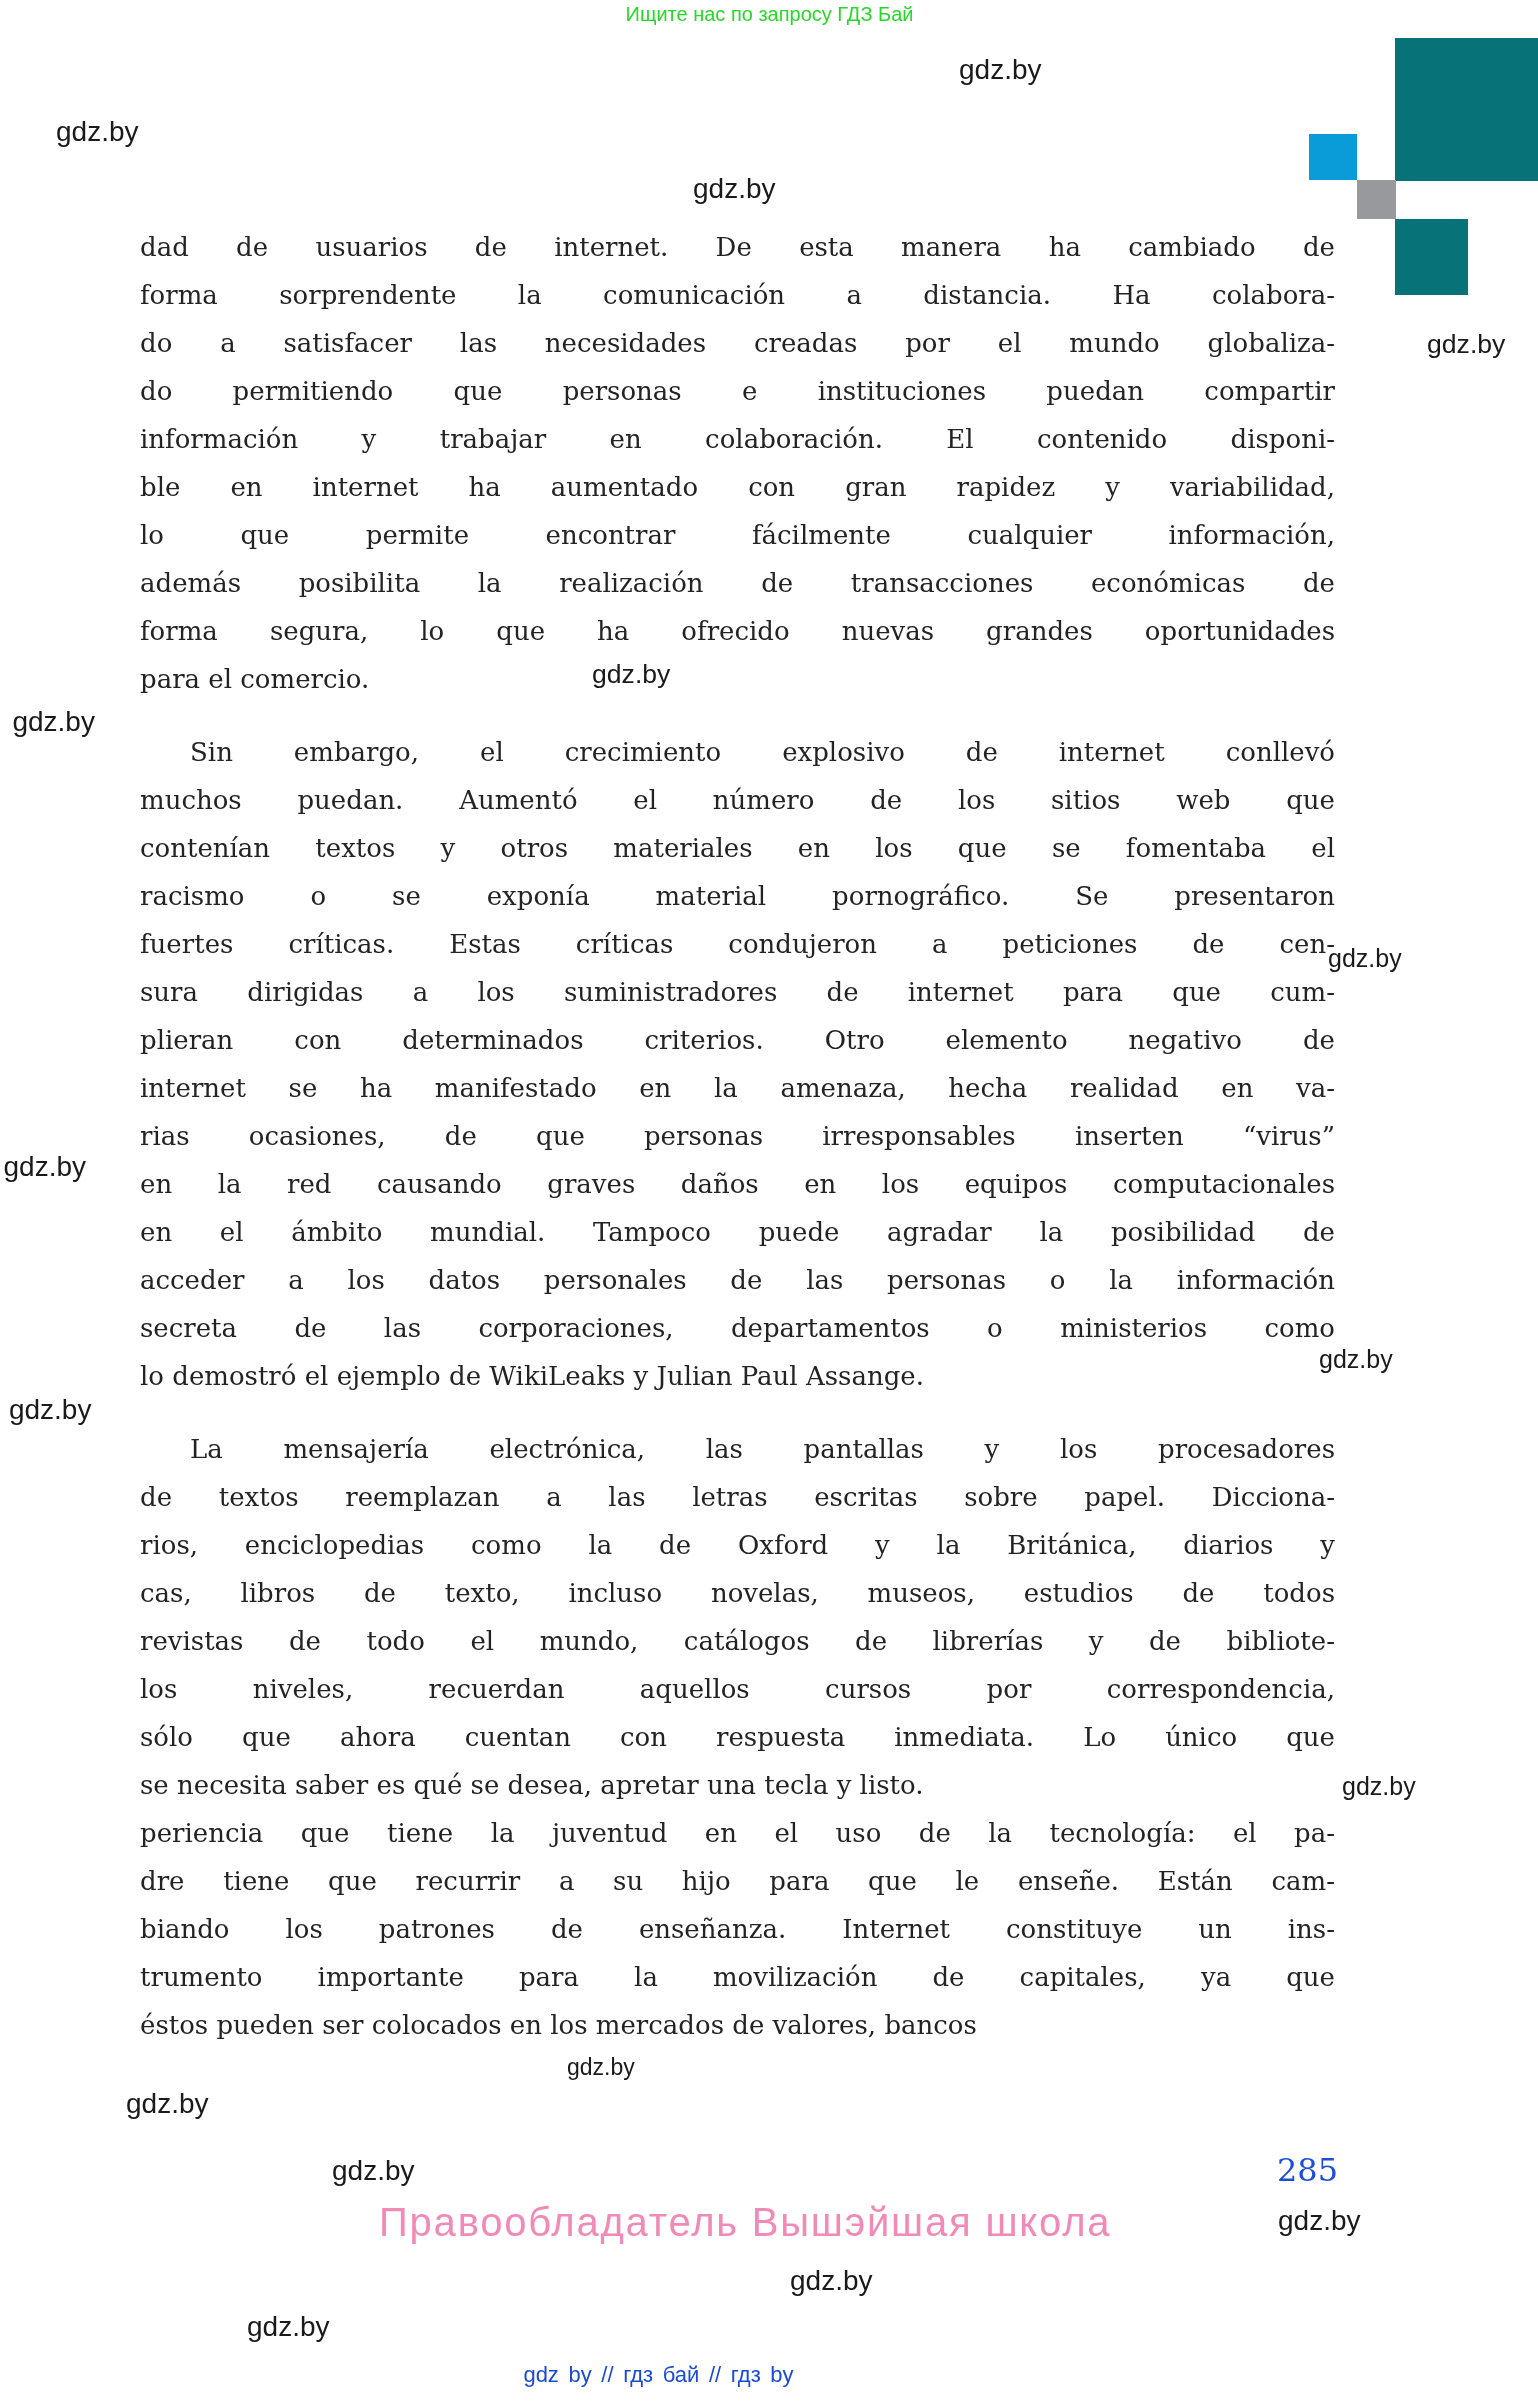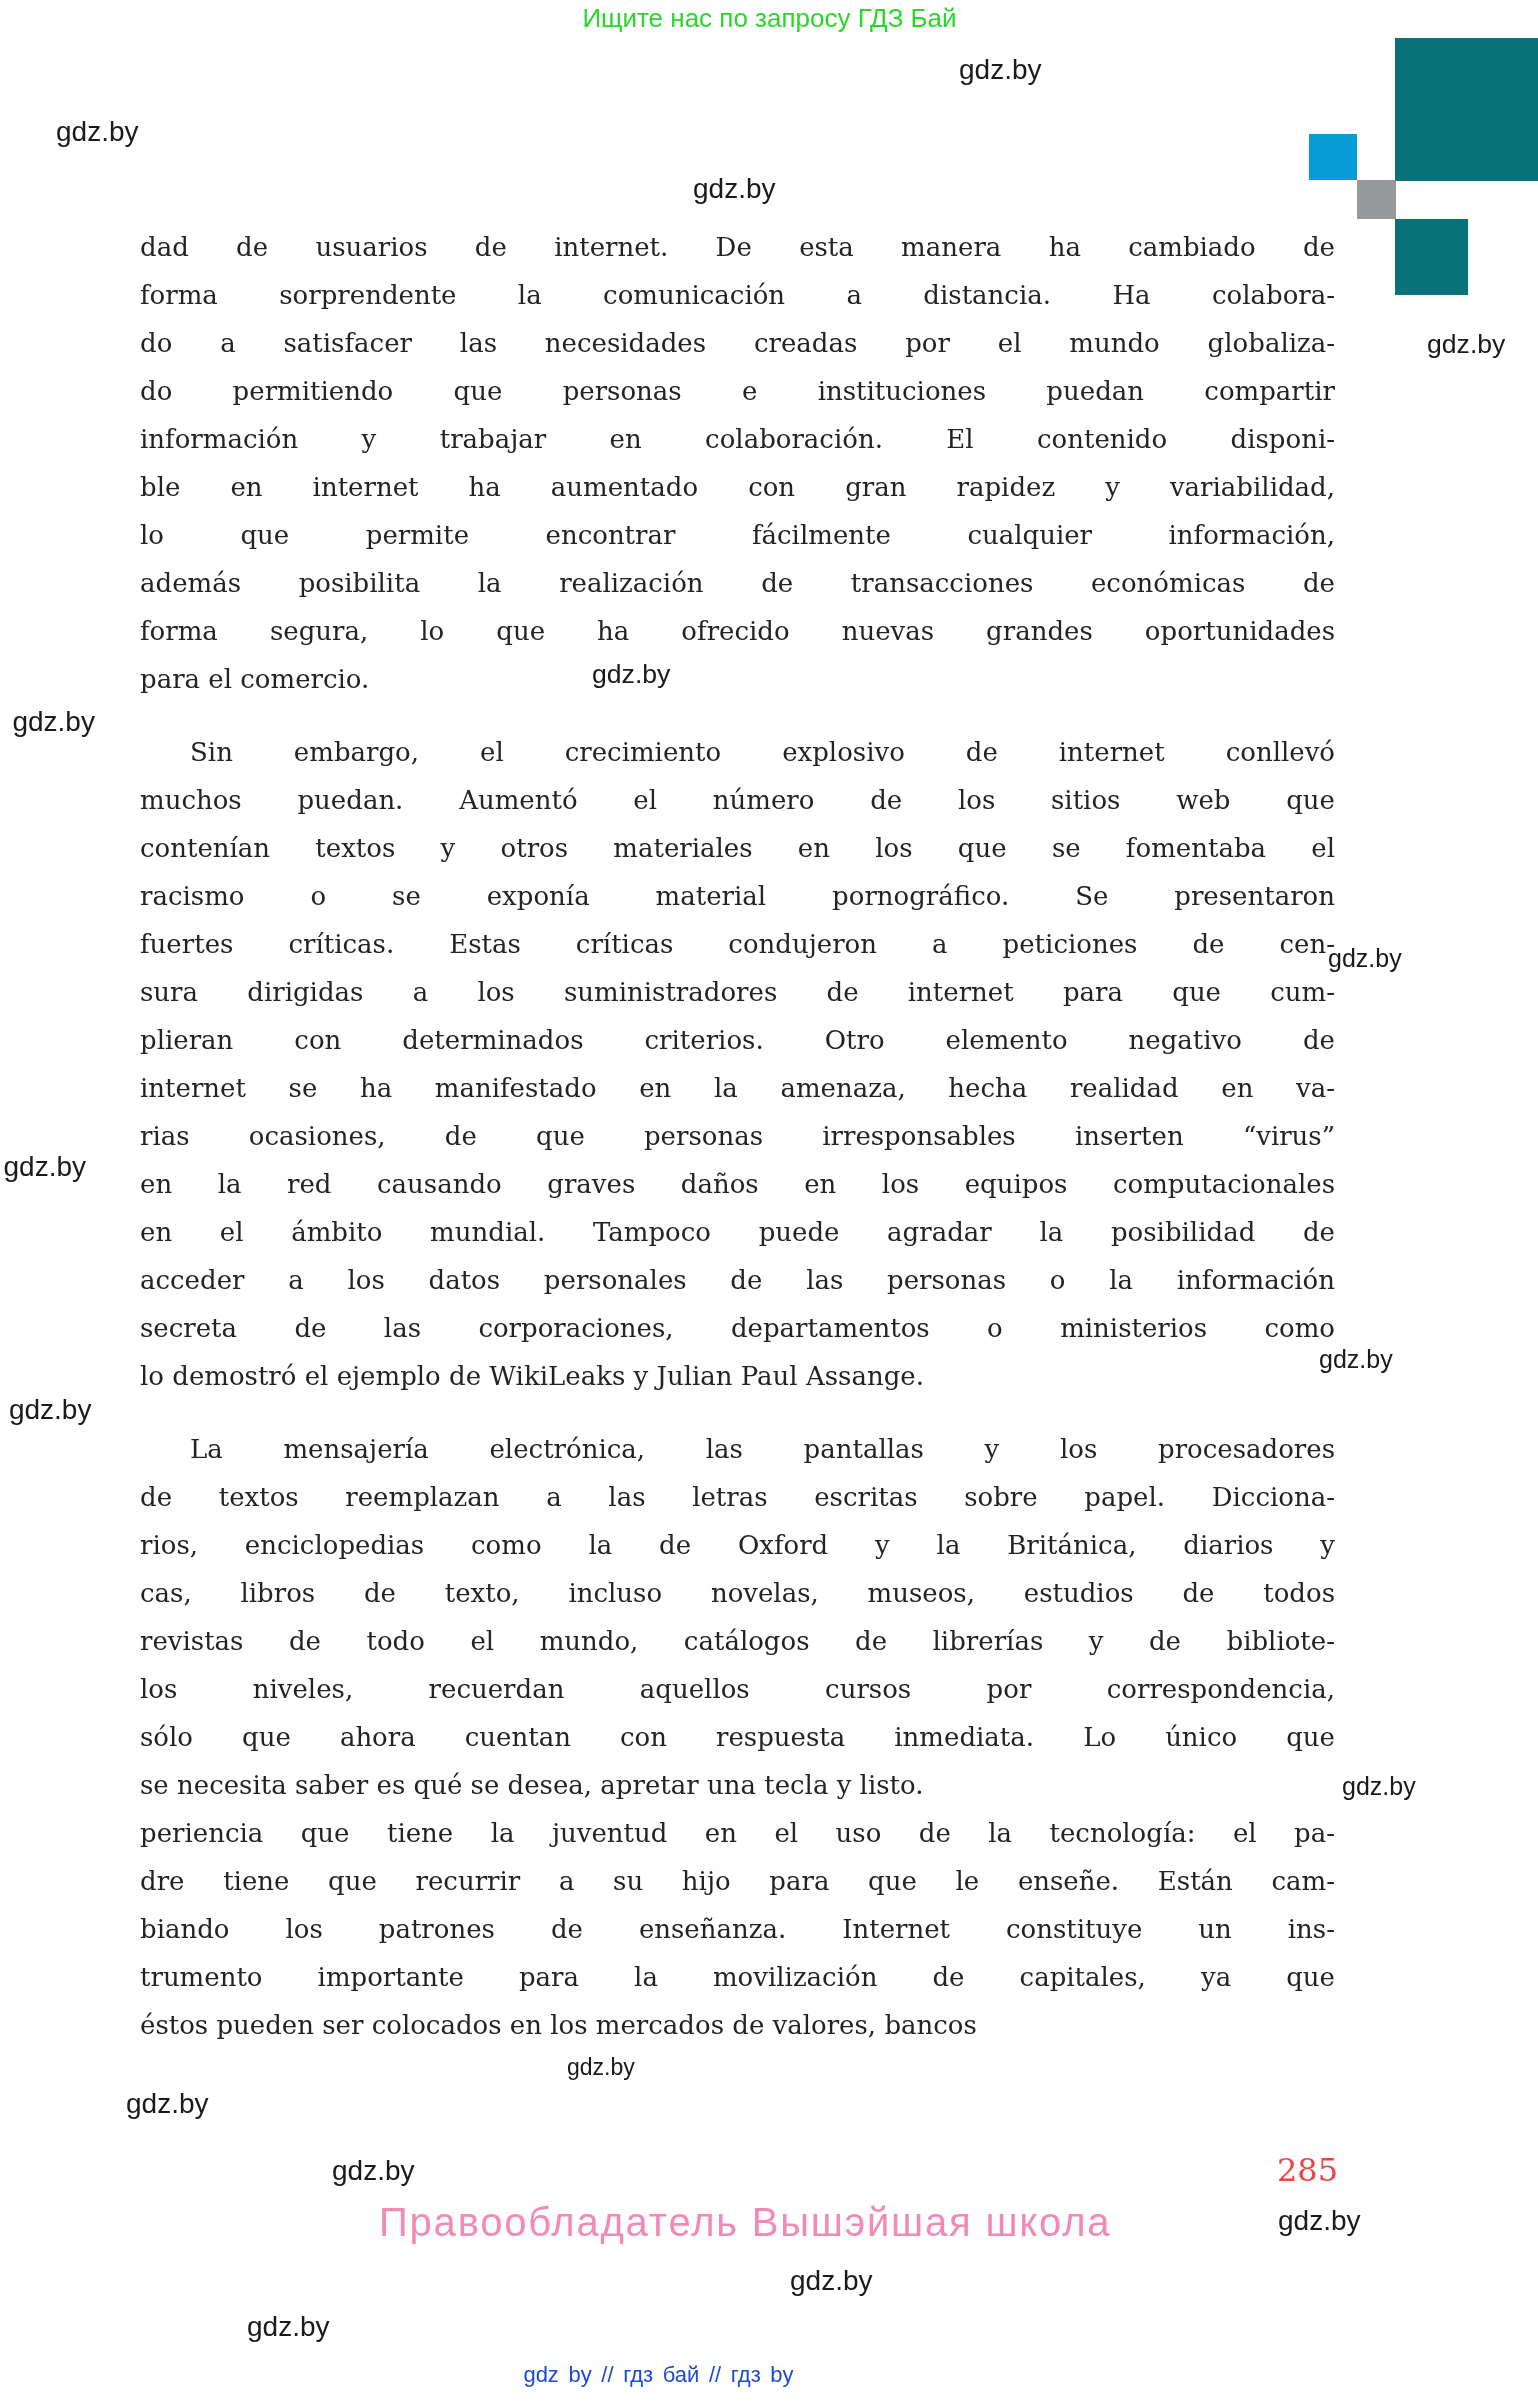--- a/index.html
+++ b/index.html
@@ -8,21 +8,21 @@
     position: relative;
     background: #ffffff;
     font-family: "Liberation Sans", sans-serif;
     overflow: hidden;
   }
 
   
   #promo {
     position: absolute; left: 0; top: 2.7px; width: 1539px;
     text-align: center;
-    font-size: 26px; font-weight: 400;
+    font-size: 20px; font-weight: 400;
     color: #28d828;
   }
 
   
   .sq { position: absolute; }
   #sq-teal-large { left: 1395px; top: 38px;  width: 144px; height: 143px; background: #077379; }
   #sq-blue       { left: 1309px; top: 134px; width: 48px;  height: 46px;  background: #0a9cd9; }
   #sq-gray       { left: 1357px; top: 180px; width: 39px;  height: 39px;  background: #97999c; }
   #sq-teal-small { left: 1395px; top: 219px; width: 73px;  height: 76px;  background: #077379; }
 
@@ -67,21 +67,21 @@
     height: 48px;
     overflow: visible;
   }
   .line.last { text-align-last: left; }
   .line.in   { text-indent: 50px; margin-top: 25px; }
 
   
   #page-number {
     position: absolute; left: 1277px; top: 2151px;
     font-family: "DejaVu Serif", "Liberation Serif", serif;
-    font-size: 32px; color: #ef4444;
+    font-size: 32px; color: #1d4ed8;
   }
   #copyright {
     position: absolute; left: 379px; top: 2200px; width: 798px;
     text-align: left;
     font-size: 40px; letter-spacing: 1.8px;
     color: #f28ab8;
   }
   #footer-links {
     position: absolute; left: 0; top: 2362px; width: 1317px;
     text-align: center;

